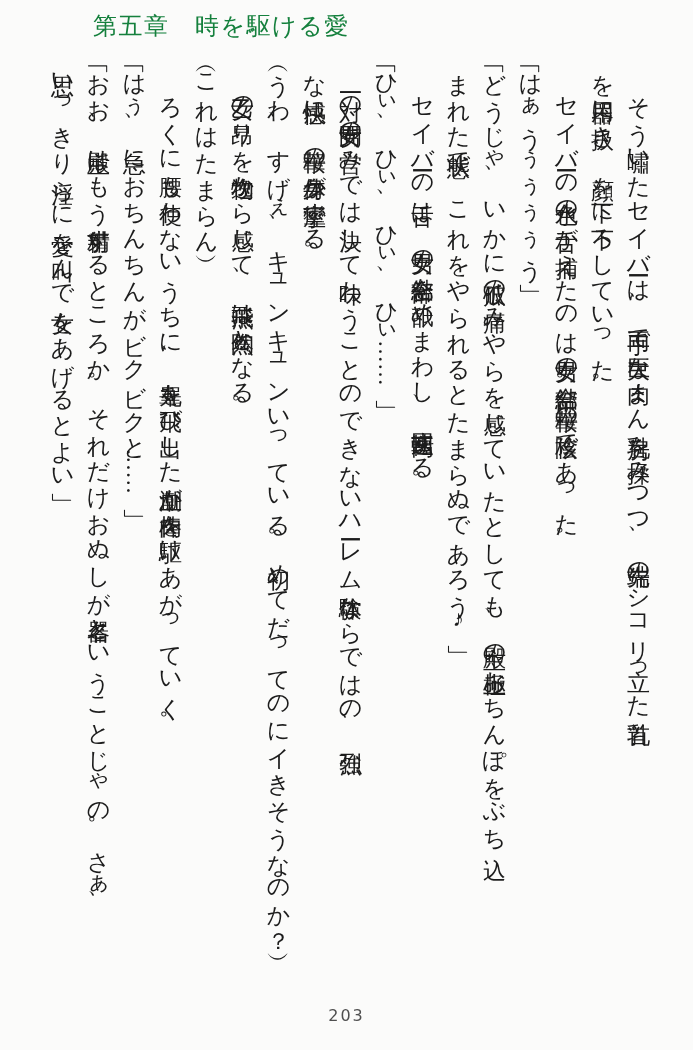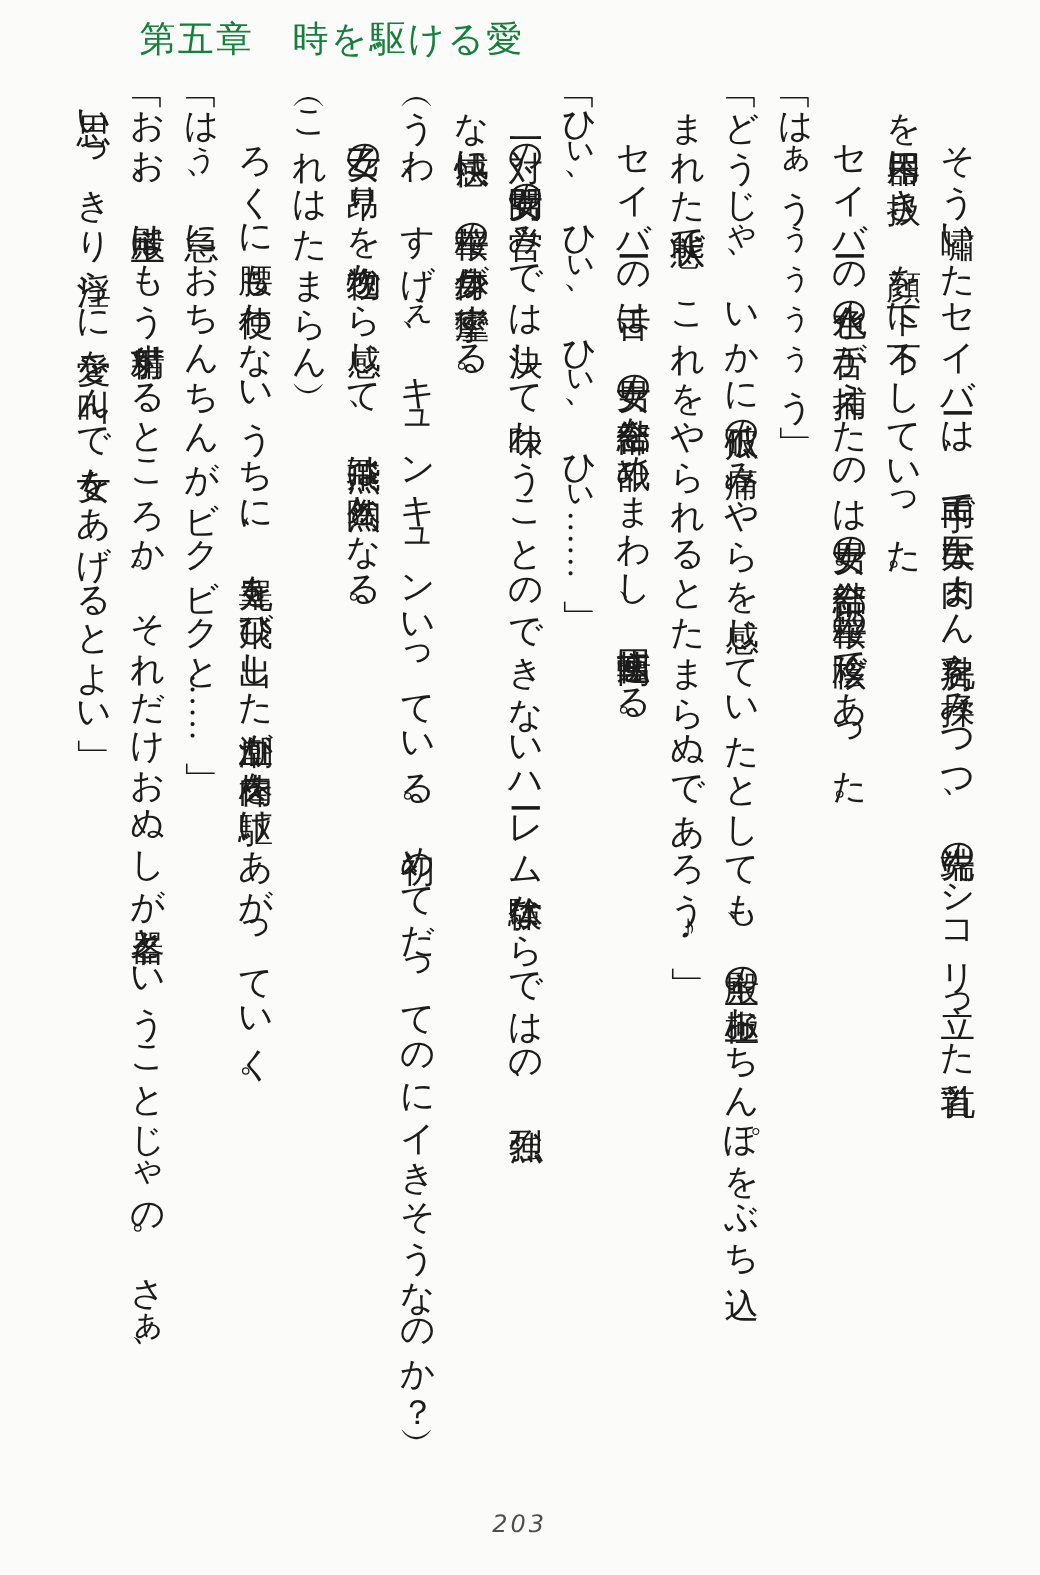--- a/index.html
+++ b/index.html
@@ -55,21 +55,20 @@
   .folio {
     position: absolute;
     left: 0;
     right: 0;
     bottom: 25px;
     text-align: center;
     font-family: "DejaVu Sans", "Liberation Sans", sans-serif;
     font-size: 16px;
     letter-spacing: 2px;
     color: #4f4f4f;
-    font-style: italic;
   }
 </style>
 </head>
 <body>
 
 <div class="page">
 
   <div class="running-head">第五章　時を駆ける愛</div>
 
   <div class="body-text">

